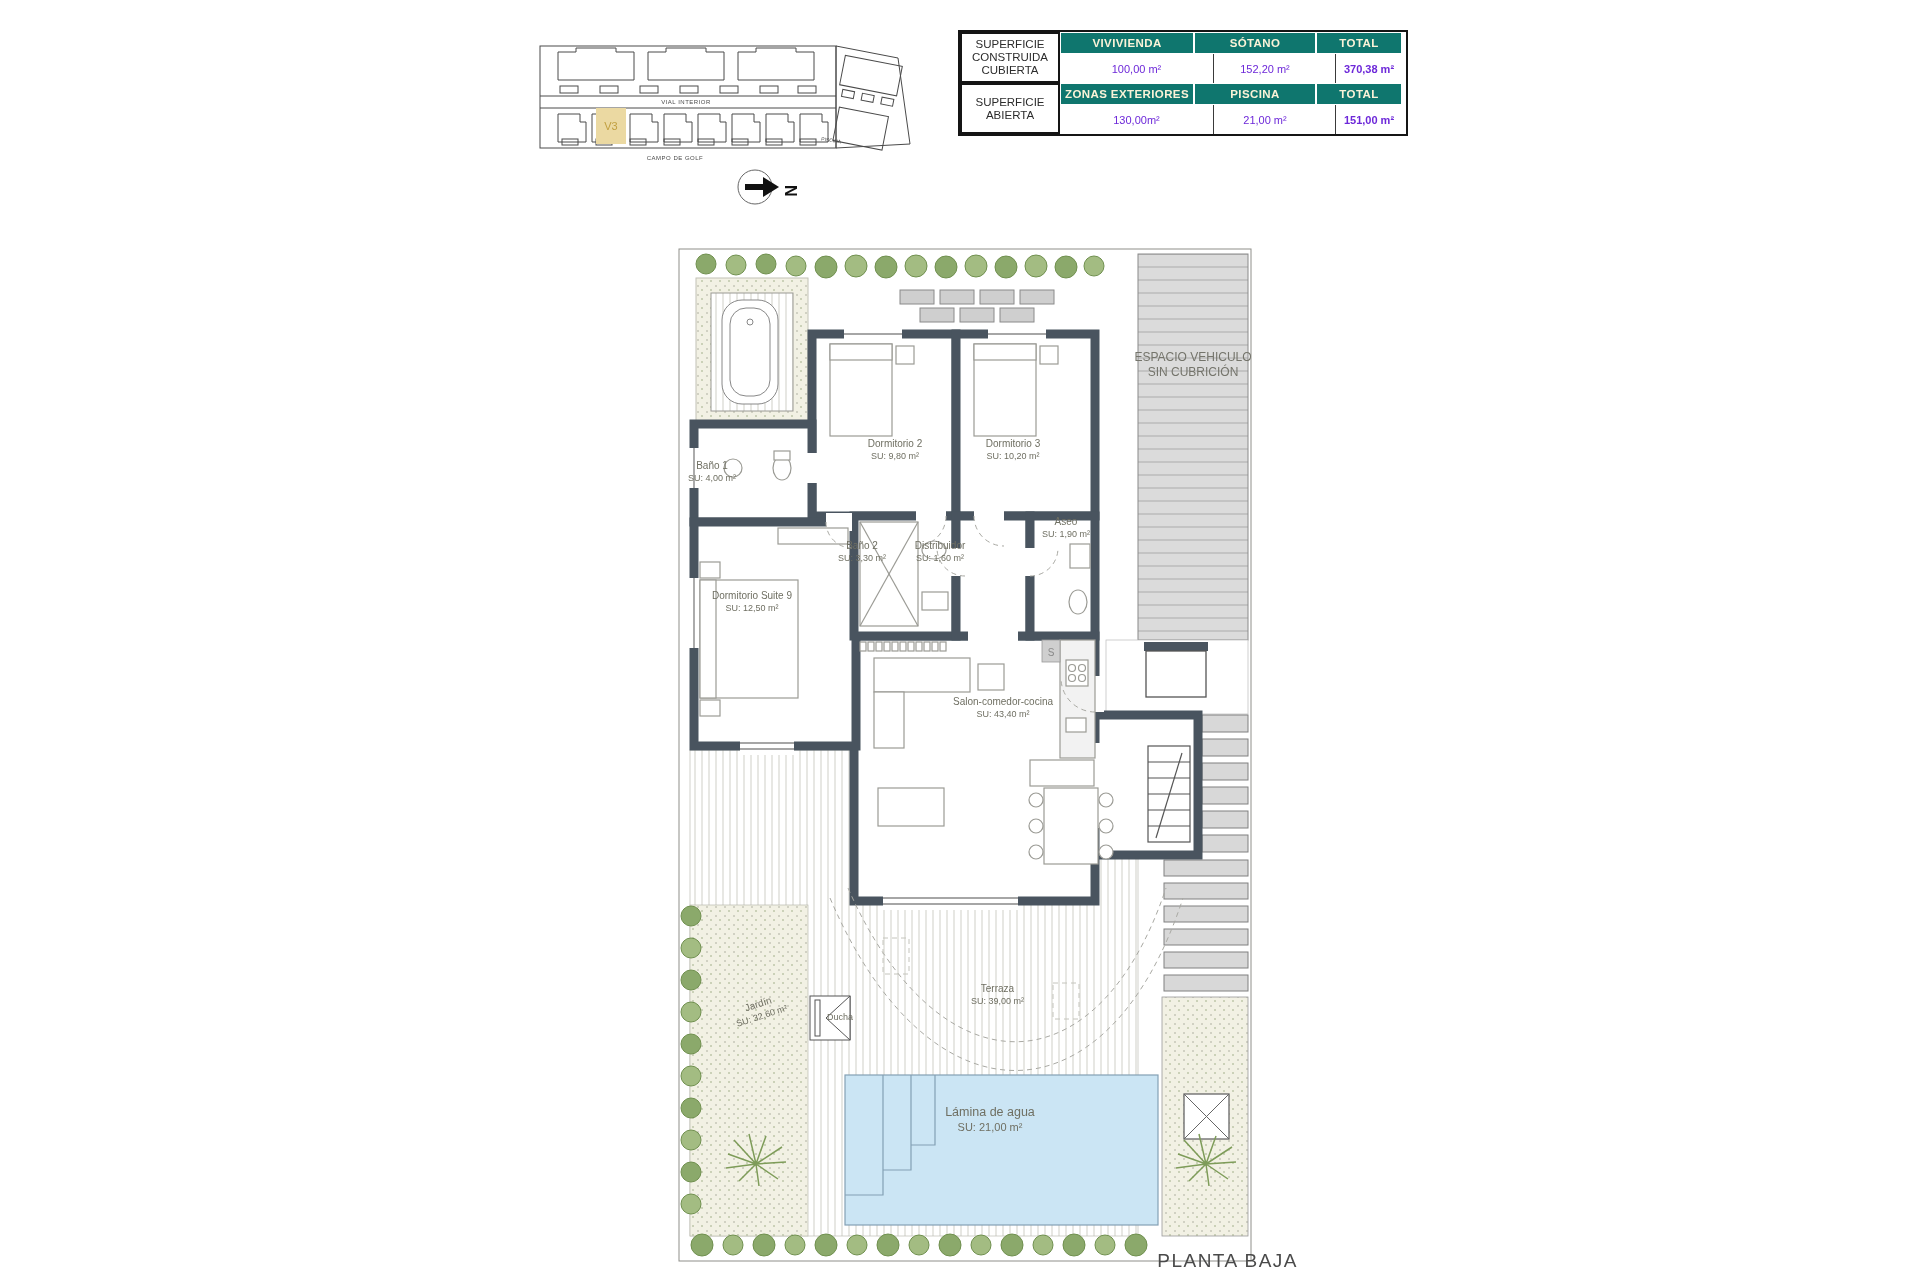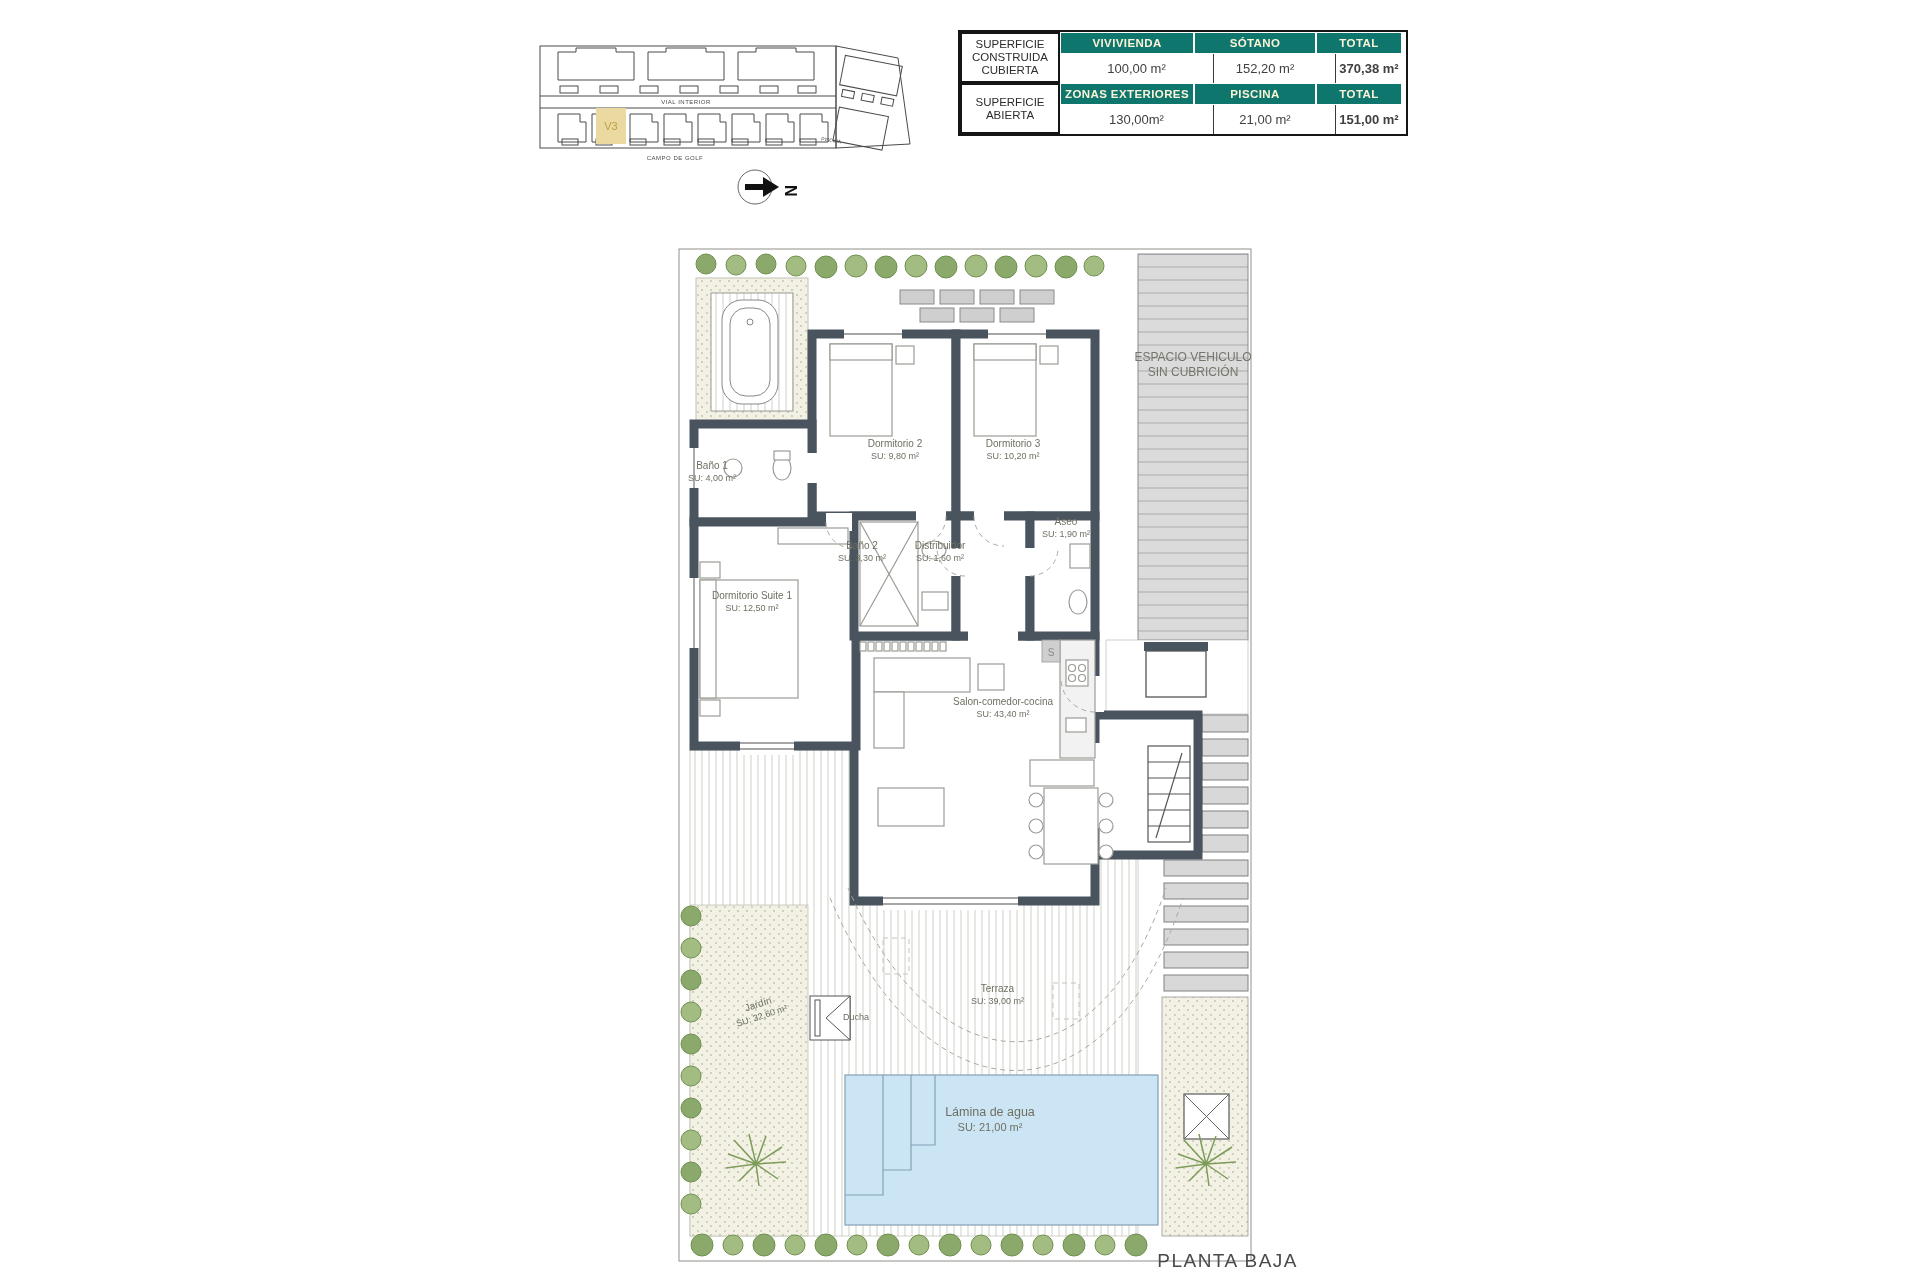--- a/index.html
+++ b/index.html
@@ -10,21 +10,21 @@
   .areas{position:absolute;left:958px;top:30px;width:446px;border:2px solid #151515;background:#fff;}
   .areas-title{height:24px;line-height:24px;background:#C7A44B;color:#fff;font-size:13.5px;
                font-weight:bold;text-align:center;letter-spacing:.4px;border-bottom:2px solid #fff;}
   .areas-grid{display:grid;grid-template-columns:100px 134px 122px 86px;
               grid-template-rows:22px 29px 22px 29px;}
   .lbl{grid-column:1;border:2px solid #151515;display:flex;align-items:center;justify-content:center;
        text-align:center;font-size:11.5px;color:#2c2c2c;line-height:1.12;padding:0 2px;background:#fff;}
   .lbl.r1{grid-row:1/3;} .lbl.r2{grid-row:3/5;}
   .ghead{background:#0f766e;color:#FBF3D8;font-weight:bold;font-size:11.5px;display:flex;
          align-items:center;justify-content:center;letter-spacing:.4px;border:1px solid #fff;}
-  .gval{display:flex;align-items:center;justify-content:center;font-size:13px;color:#404040;
+  .gval{display:flex;align-items:center;justify-content:center;font-size:11px;color:#6d28d9;
         border-left:1px solid #3a3a3a;background:#fff;margin-left:19px;}
   .gval.nb{border-left:none;}
   .gval.total{font-weight:bold;}
   .rlabel{position:absolute;transform:translate(-50%,-50%);text-align:center;color:#6F6F62;
           white-space:nowrap;line-height:1.25;}
   .rname{font-size:10px;}
   .rsu{font-size:9px;}
   .rlabel.big .rname{font-size:12.5px;}
   .rlabel.big .rsu{font-size:11px;}
   .rlabel.tiny .rname,.rlabel.tiny .rsu{font-size:12px;color:#74746B;}
@@ -405,40 +405,40 @@
   </div>
   <div class="rlabel" style="left:940px;top:552px;">
     <div class="rname">Distribuidor</div>
     <div class="rsu">SU: 1,60 m²</div>
   </div>
   <div class="rlabel" style="left:1066px;top:528px;">
     <div class="rname">Aseo</div>
     <div class="rsu">SU: 1,90 m²</div>
   </div>
   <div class="rlabel" style="left:752px;top:602px;">
-    <div class="rname">Dormitorio Suite 1</div>
+    <div class="rname">Dormitorio Suite 9</div>
     <div class="rsu">SU: 12,50 m²</div>
   </div>
   <div class="rlabel" style="left:1003px;top:708px;">
     <div class="rname">Salon-comedor-cocina</div>
     <div class="rsu">SU: 43,40 m²</div>
   </div>
   <div class="rlabel tiny" style="left:1193px;top:365px;">
     <div class="rname">ESPACIO VEHICULO</div>
     <div class="rsu">SIN CUBRICIÓN</div>
   </div>
   <div class="rlabel" style="left:987px;top:995px;padding-left:21px;">
     <div class="rname">Terraza</div>
     <div class="rsu">SU: 39,00 m²</div>
   </div>
   <div class="rlabel rot" style="left:760px;top:1010px;">
     <div class="rname">Jardín</div>
     <div class="rsu">SU: 32,60 m²</div>
   </div>
-  <div class="rlabel" style="left:840px;top:1018px;padding-left:32px;">
+  <div class="rlabel" style="left:840px;top:1018px;">
     <div class="rname" style="font-size:9px;">Ducha</div>
   </div>
   <div class="rlabel big" style="left:990px;top:1120px;">
     <div class="rname">Lámina de agua</div>
     <div class="rsu">SU: 21,00 m²</div>
   </div>
 
   <div class="caption">PLANTA BAJA</div>
 </div>
 

